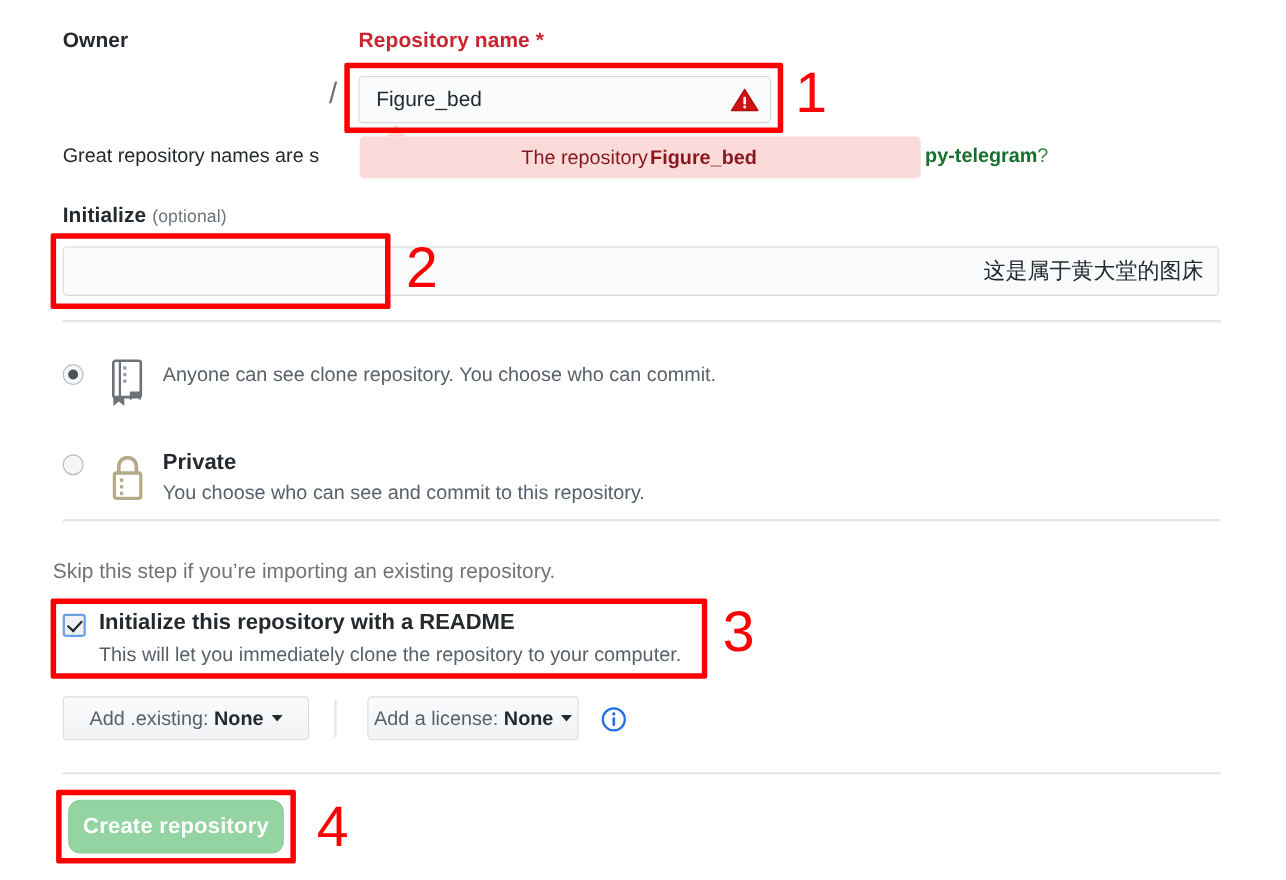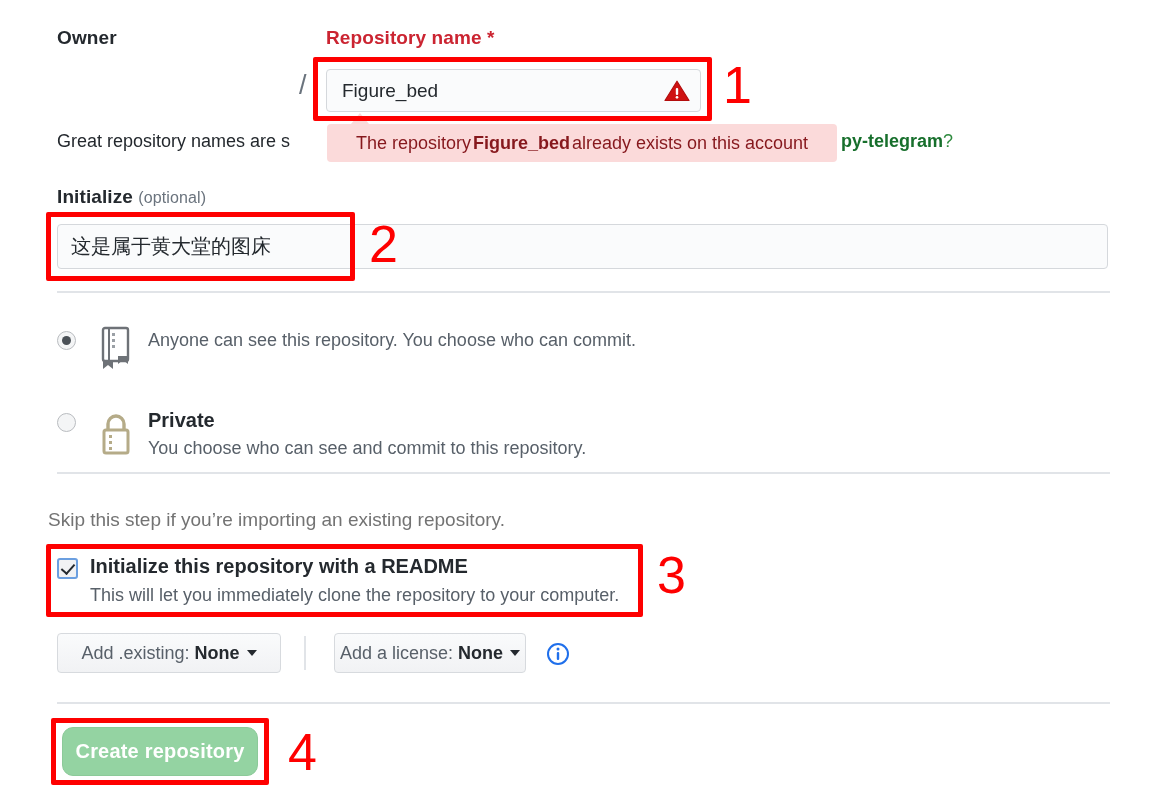--- a/index.html
+++ b/index.html
@@ -129,20 +129,21 @@
   #desc-input {
     position: absolute; left: 57px; top: 224px;
     width: 1051px; height: 45px;
     background: #fafbfc;
     border: 1px solid #d5d8dc;
     border-radius: 4px;
     padding: 0 13px;
     font-family: "Liberation Sans", sans-serif;
     font-size: 20px; color: #24292e;
     outline: none;
+    text-align: right;
   }
 
   
   .divider {
     position: absolute; left: 57px;
     width: 1053px; height: 2px;
     background: #e1e4e8;
   }
   #div-1 { top: 291px; }
   #div-2 { top: 472px; }
@@ -303,21 +304,20 @@
 
   <div id="hint-line">Great repository names are s</div>
   <div id="hint-suffix">
     <span>py-telegram</span><span class="qm">?</span>
   </div>
 
   <div id="tooltip-arrow"></div>
   <div id="tooltip">
     <span>The repository </span>
       <b>Figure_bed</b>
-      <span> already exists on this account</span>
   </div>
 
   <div id="desc-label" class="lbl-bold">
     <span>Initialize</span>
     <span class="lbl-optional">(optional)</span>
   </div>
   <input id="desc-input" type="text" value="这是属于黄大堂的图床" style="">
 
   <div id="div-1" class="divider"></div>
 
@@ -328,21 +328,21 @@
       <line x1="15" y1="3" x2="15" y2="36" stroke="#6e7277" stroke-width="2"></line>
       <g fill="#9ba0a6">
         <rect x="18" y="8" width="3" height="3"></rect>
         <rect x="18" y="14" width="3" height="3"></rect>
         <rect x="18" y="20" width="3" height="3"></rect>
       </g>
       <path d="M9 31 h25 v8 l-5 -4 l-5 4 v-8 z" fill="#6e7277"></path>
       <path d="M9 36 h10 v8 l-5 -4 l-5 4 z" fill="#6e7277"></path>
     </svg>
     <div class="vis-text">
-      <div class="vis-desc">Anyone can see this repository. You choose who can commit.</div>
+      <div class="vis-desc">Anyone can see clone repository. You choose who can commit.</div>
     </div>
   </div>
 
   <div id="vis-private" class="vis-row">
     <div class="radio"></div>
     <svg class="vis-icon" viewBox="0 0 42 46">
       <path d="M14 20 v-7 a8 8 0 0 1 16 0 v7" fill="none" stroke="#b5ab88" stroke-width="3.4"></path>
       <rect x="10" y="19" width="24" height="23" rx="2" fill="#ffffff" stroke="#b5ab88" stroke-width="3"></rect>
       <g fill="#b5ab88">
         <rect x="15" y="24" width="3" height="3"></rect>

